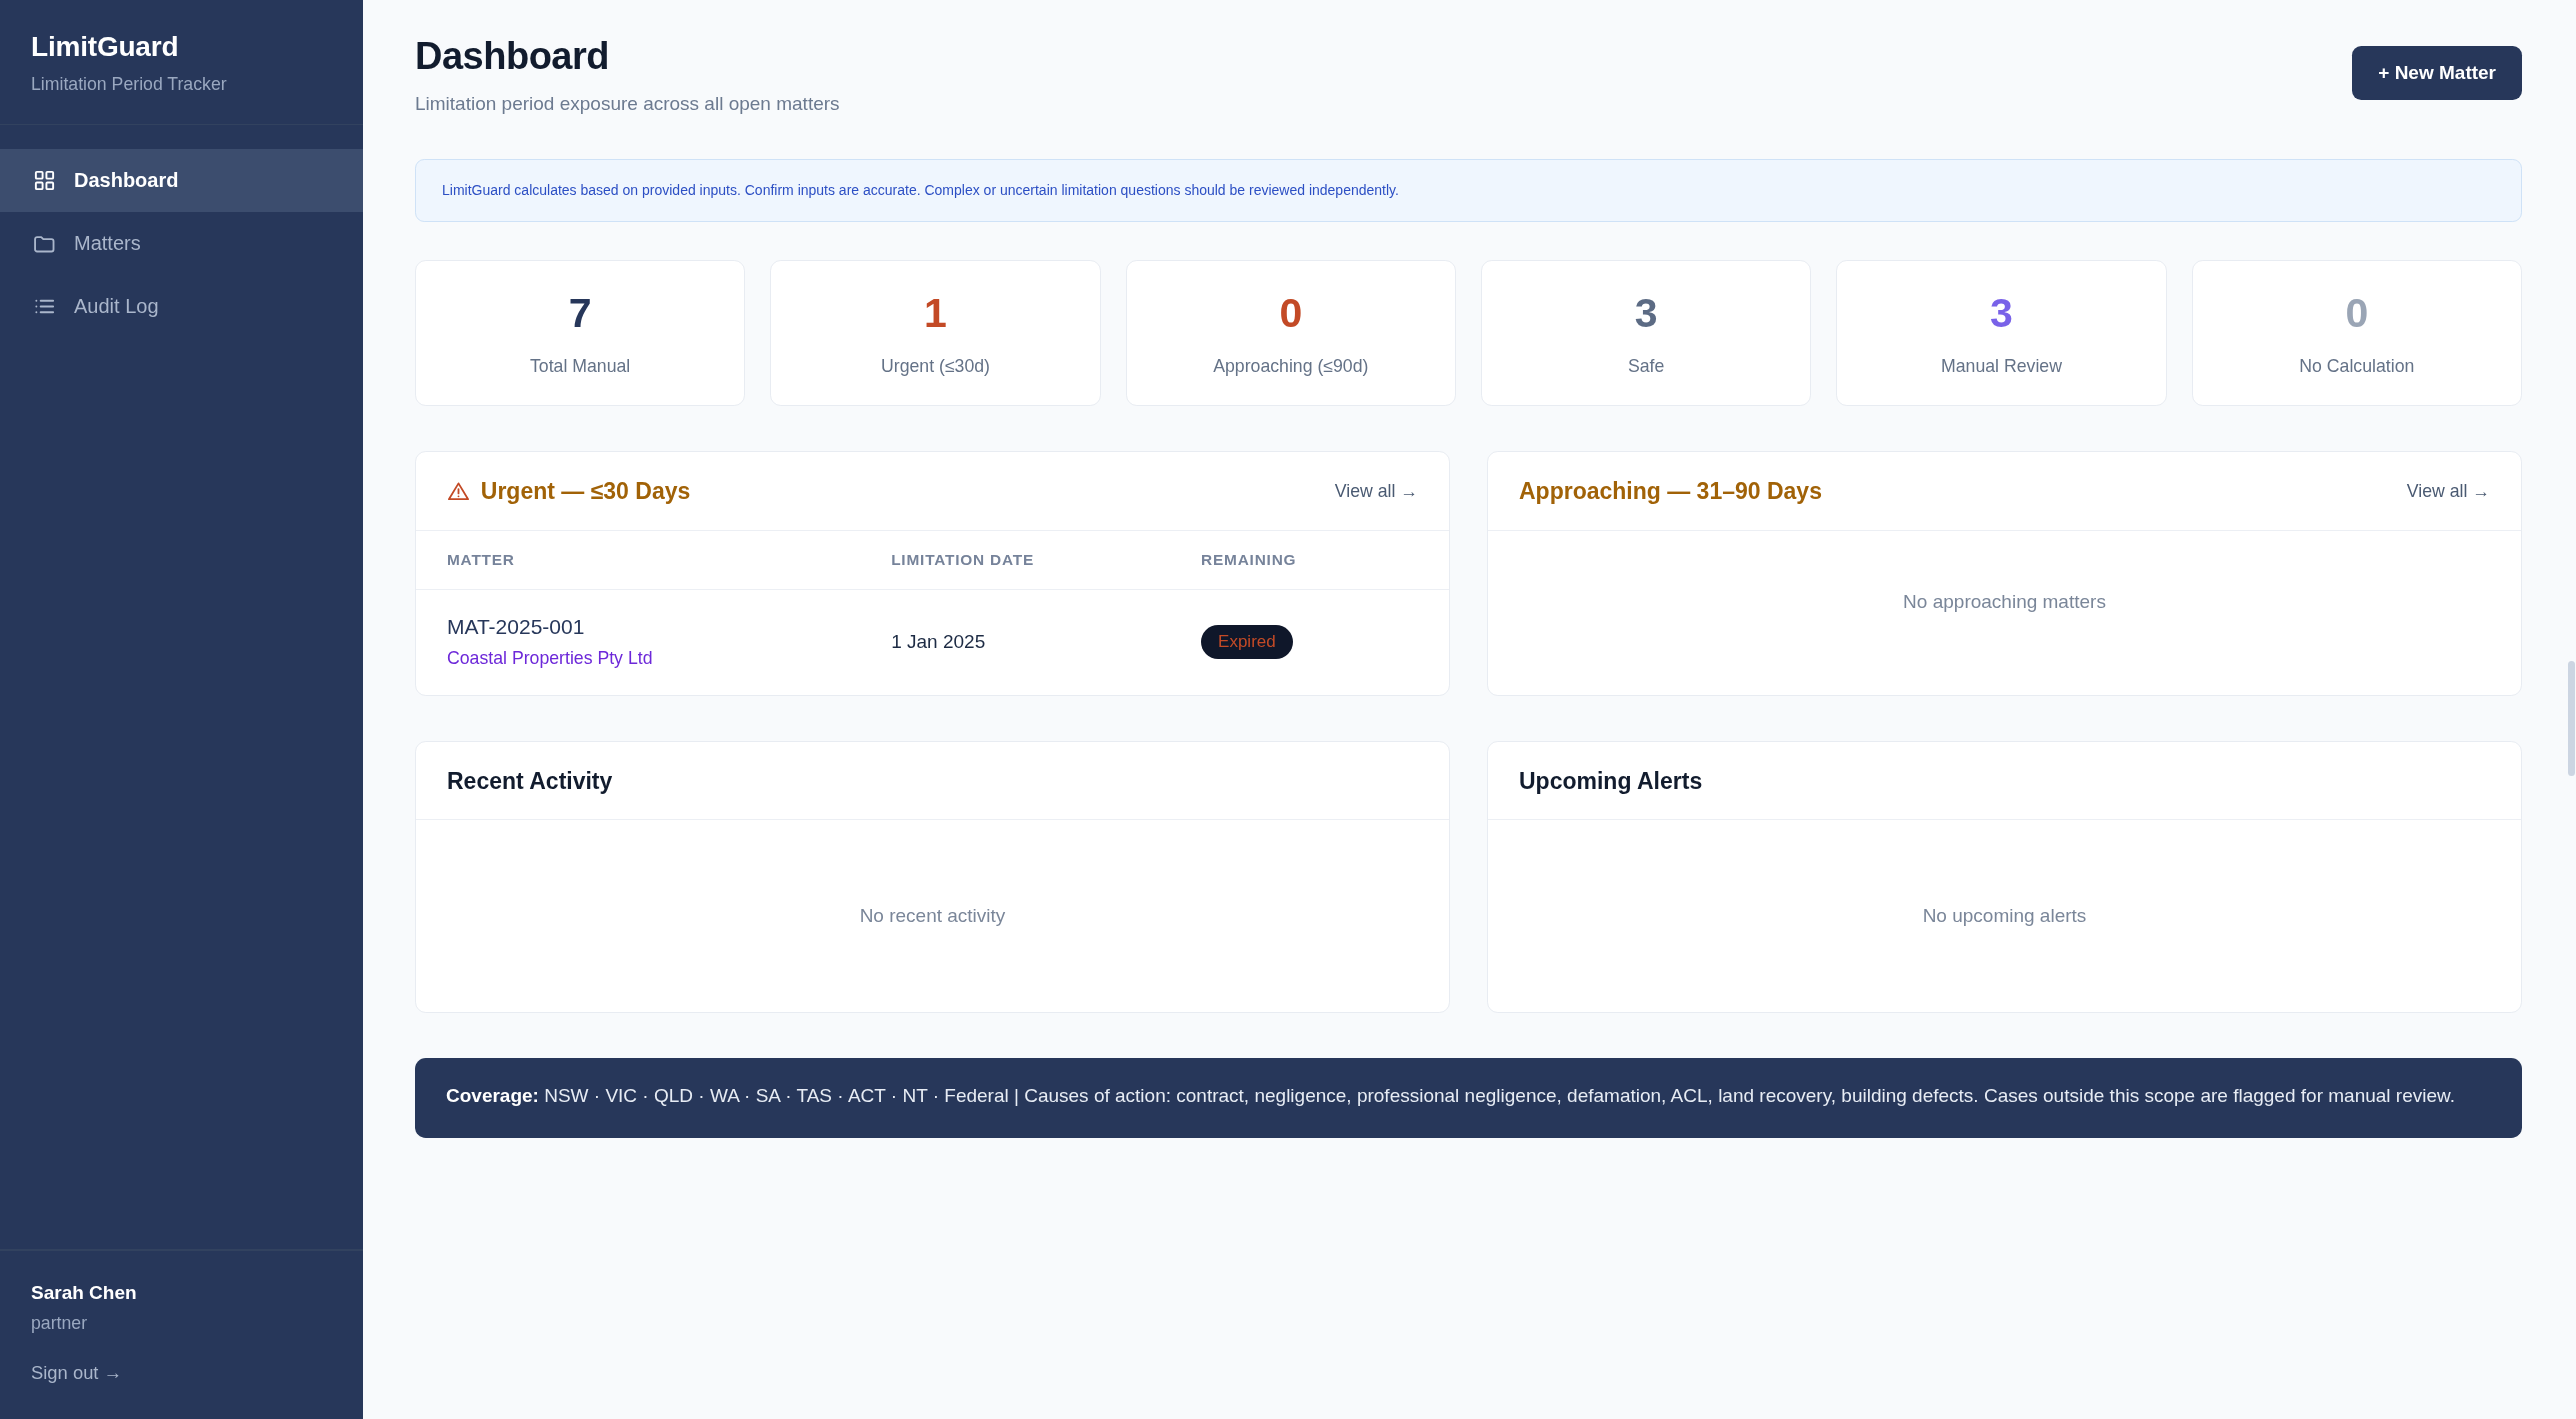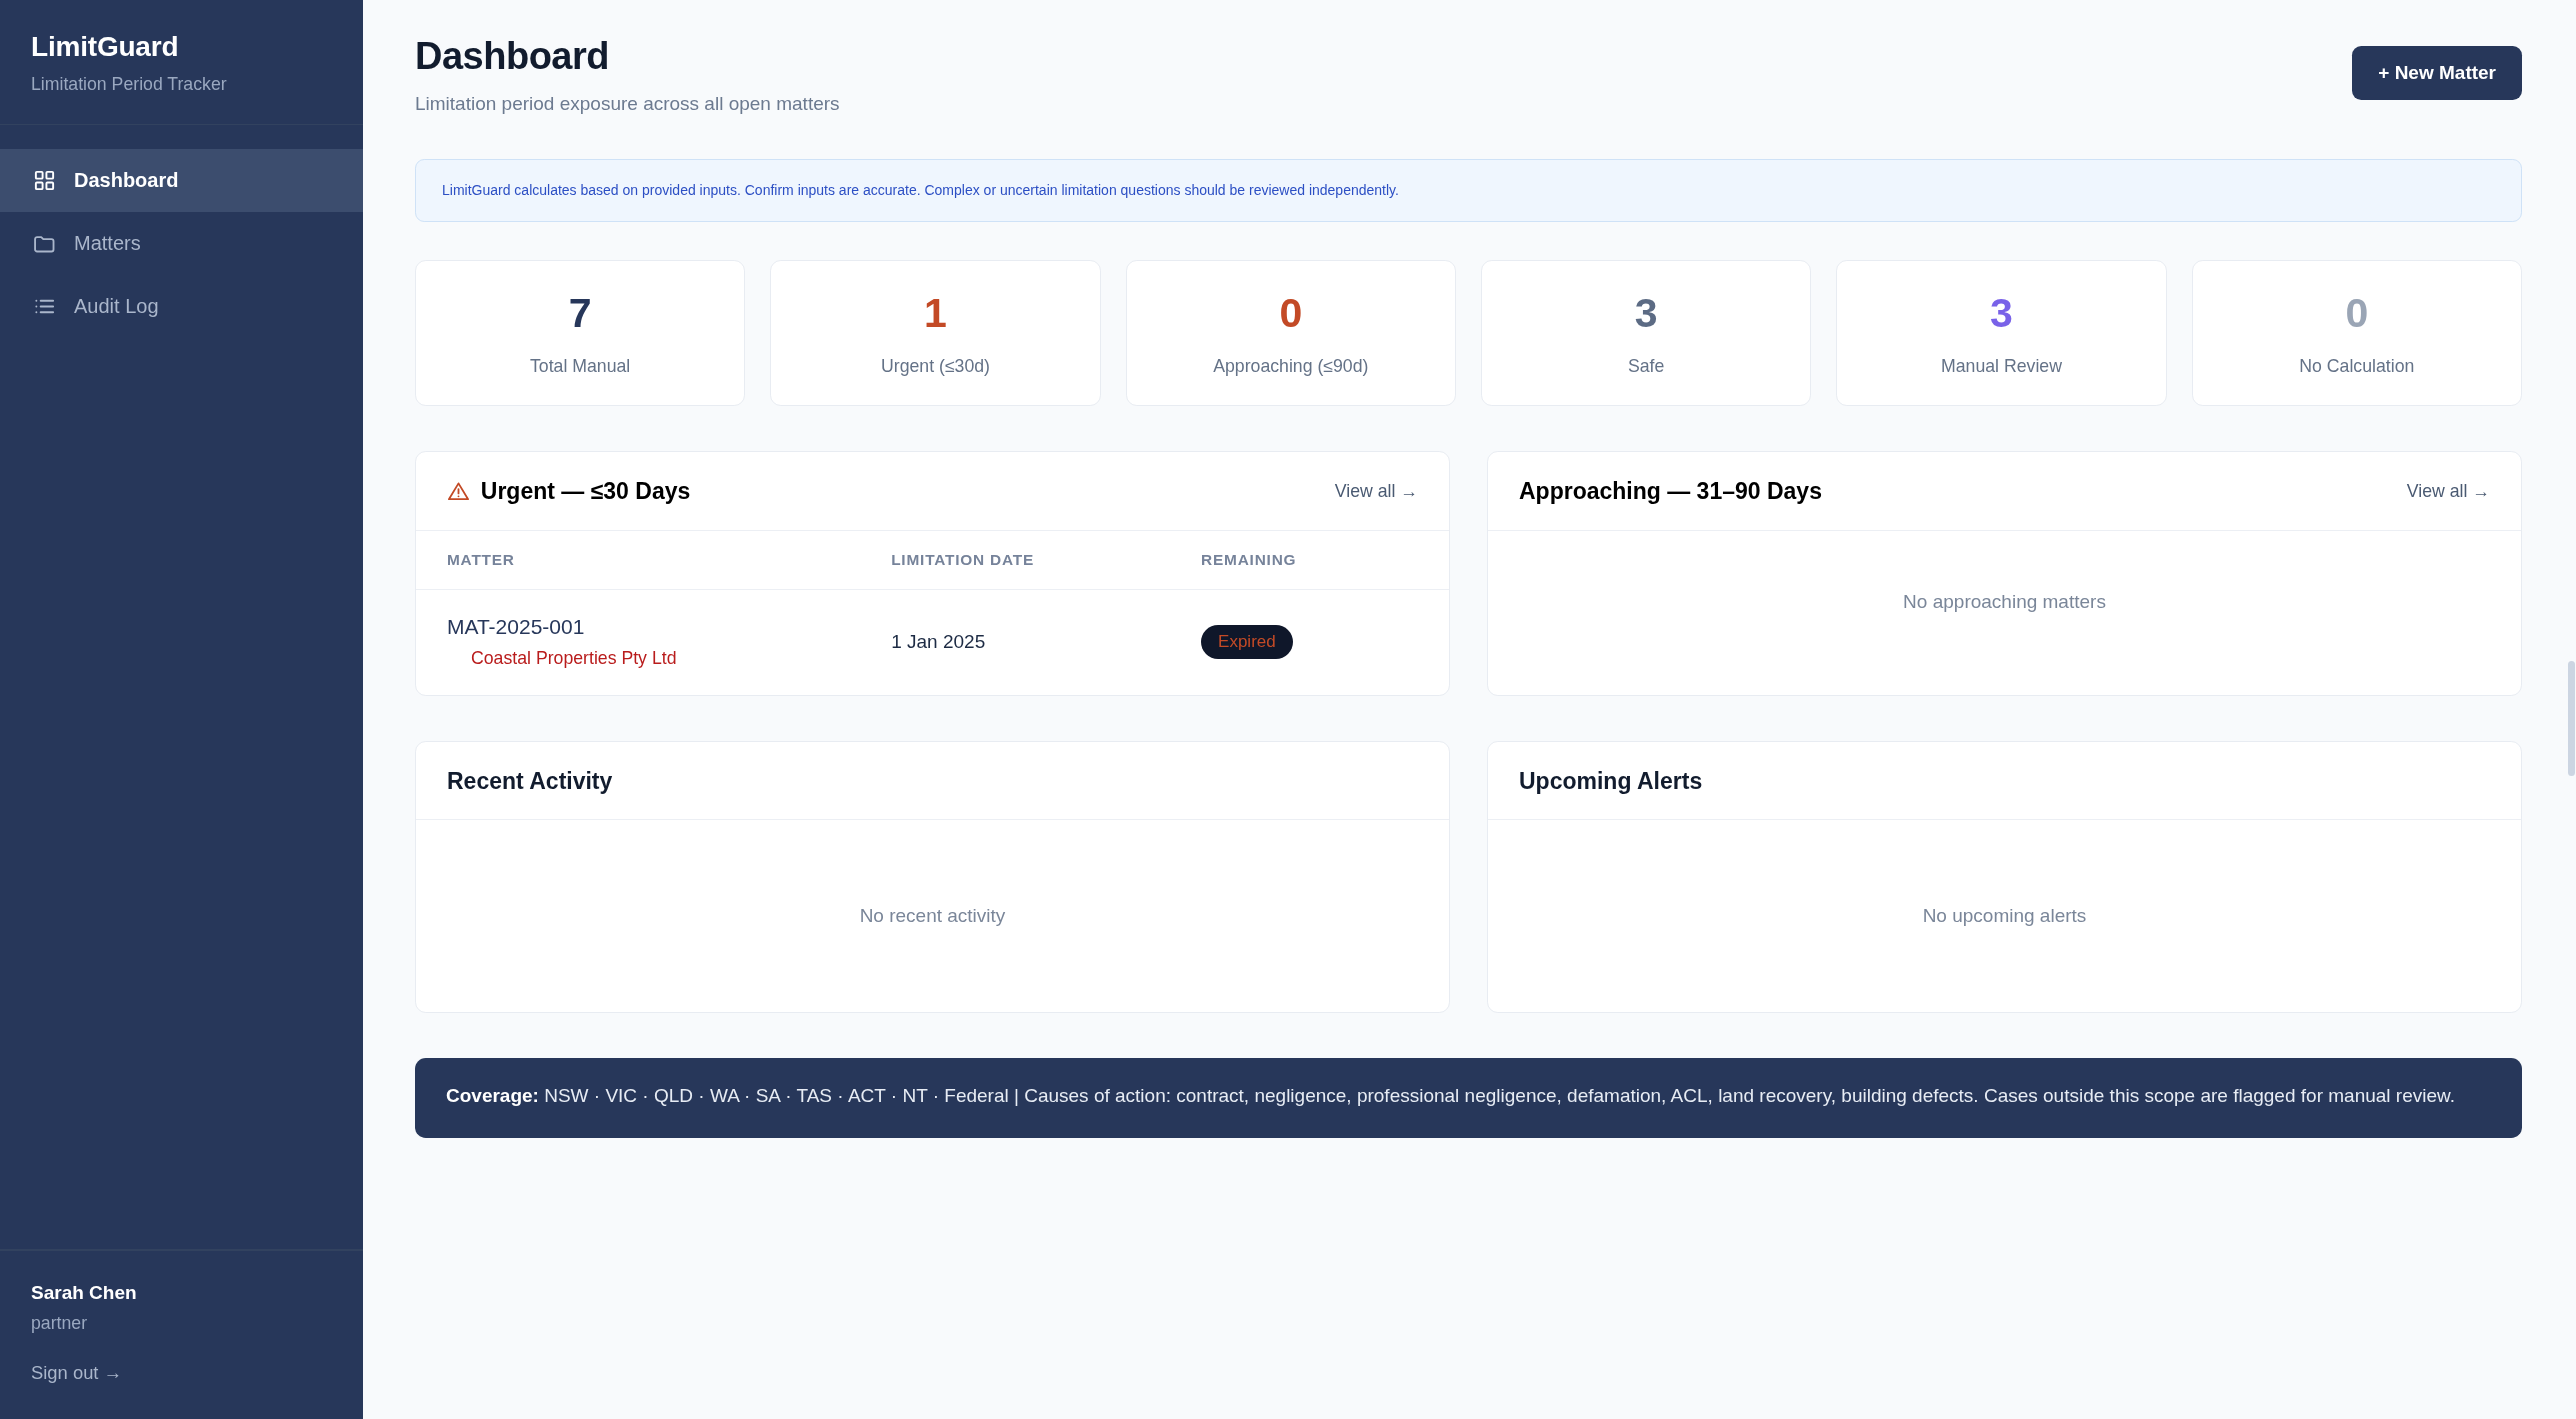--- a/index.html
+++ b/index.html
@@ -78,37 +78,37 @@
     flex: 1 1 0;
     background: #ffffff; border: 1.5px solid #e8ecf2; border-radius: 10.8px;
     overflow: hidden;
   }
   .panel-head {
     display: flex; align-items: center; justify-content: space-between;
     padding: 26px 31px 24.6px 31px;
     border-bottom: 1.5px solid #eceff4;
   }
   .panel-title { font-size: 23px; font-weight: bold; color: #121c2e; display: flex; align-items: center; gap: 10.8px; }
-  .panel-title.alert { color: #000000; }
+  .panel-title.alert { color: #a16207; }
   .warn-icon { width: 23px; height: 23px; display: inline-flex; }
   .view-all { font-size: 17.7px; color: #4a5a72; cursor: pointer; white-space: nowrap; }
 
   table.matters { width: 100%; border-collapse: collapse; }
   table.matters th {
     text-align: left; font-size: 15.4px; letter-spacing: 0.8px;
     color: #76839a; font-weight: bold;
     padding: 20px 0 20px 0;
     border-bottom: 1.5px solid #eceff4;
   }
   table.matters th.c1, table.matters td.c1 { padding-left: 31px; width: 46%; }
   table.matters th.c2, table.matters td.c2 { width: 30%; }
   table.matters th.c3, table.matters td.c3 { width: 24%; }
   table.matters td { padding: 24.6px 0 26px 0; vertical-align: middle; }
   .mat-id { font-size: 21px; color: #27375a; font-weight: 500; }
-  .mat-client { font-size: 17.7px; color: #b91c1c; margin-top: 9.2px; margin-left: 24px; }
+  .mat-client { font-size: 17.7px; color: #6d28d9; margin-top: 9.2px; }
   .mat-date { font-size: 19px; color: #1d2b44; }
   .badge-expired {
     display: inline-block;
     background: #0f172a; color: #c34a26;
     font-size: 17px; font-weight: 500;
     padding: 7px 17px; border-radius: 767px;
   }
 
   .panel-empty {
     display: flex; align-items: center; justify-content: center;

